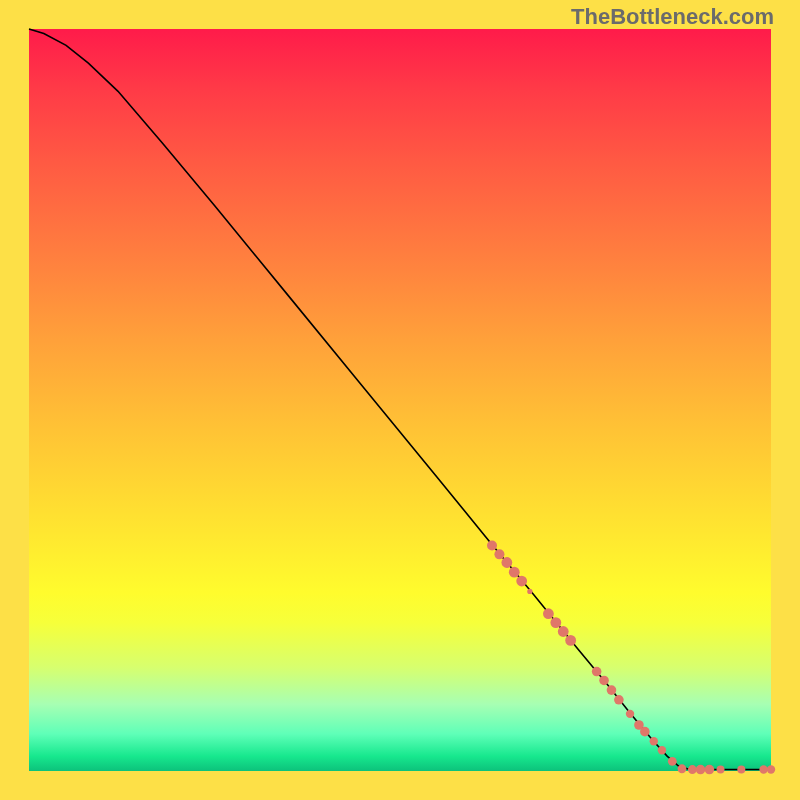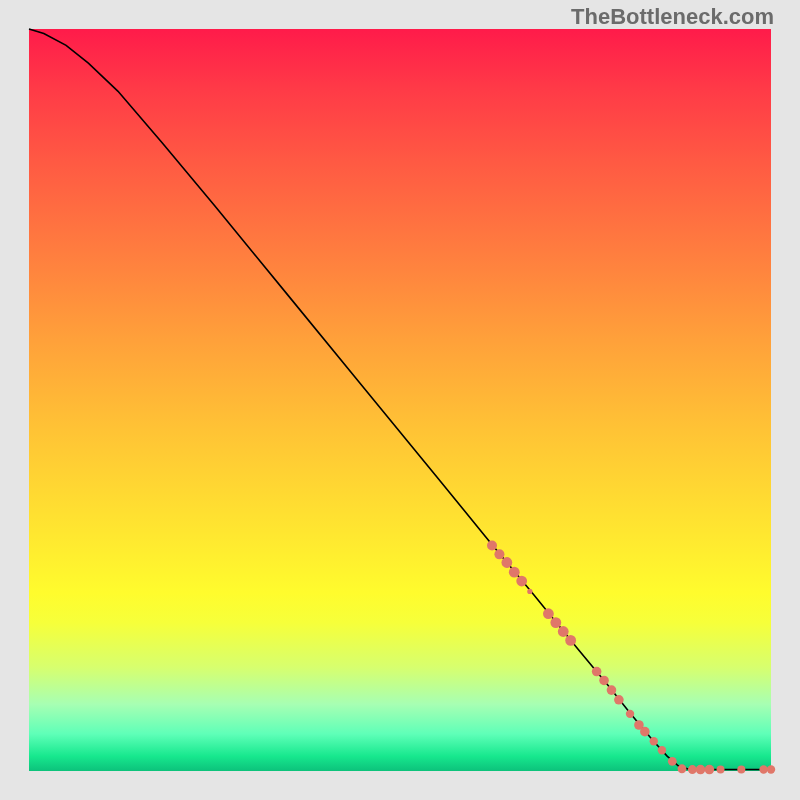--- a/index.html
+++ b/index.html
@@ -1,21 +1,21 @@
 <!DOCTYPE html>
 <html><head>
 <meta charset="utf-8">
 <style>
   * { margin: 0; padding: 0; box-sizing: border-box; }
   html, body { width: 800px; height: 800px; background: #000; overflow: hidden; }
   .frame {
     position: absolute;
     left: 0; top: 0;
     width: 800px; height: 800px;
-    background: #e5e5e5;
+    background: #fde047;
   }
   .watermark {
     position: absolute;
     top: 4px;
     right: 26px;
     font-family: Arial, Helvetica, sans-serif;
     font-size: 22px;
     font-weight: 600;
     color: #6b6b6b;
     letter-spacing: 0px;

